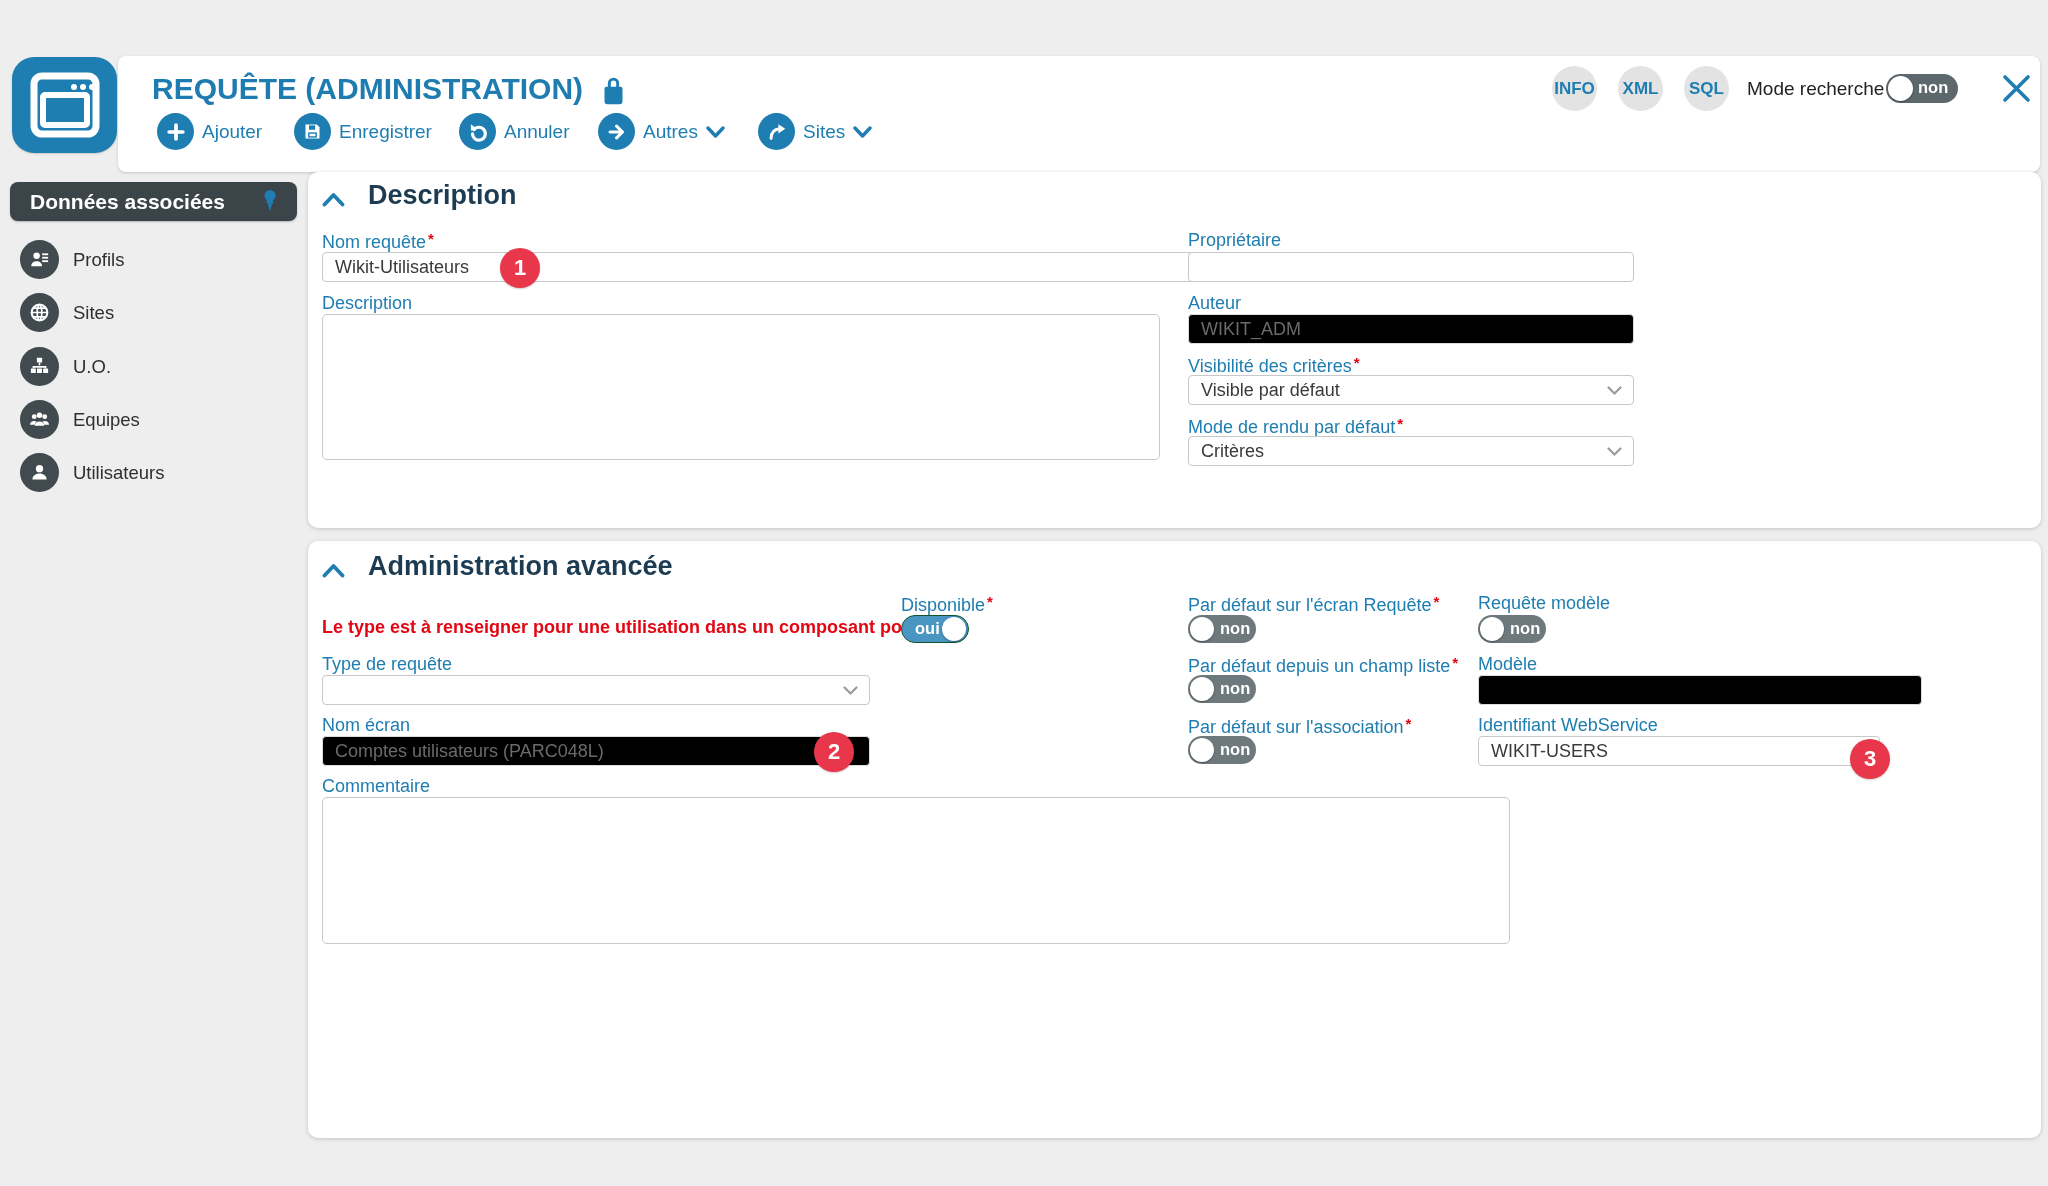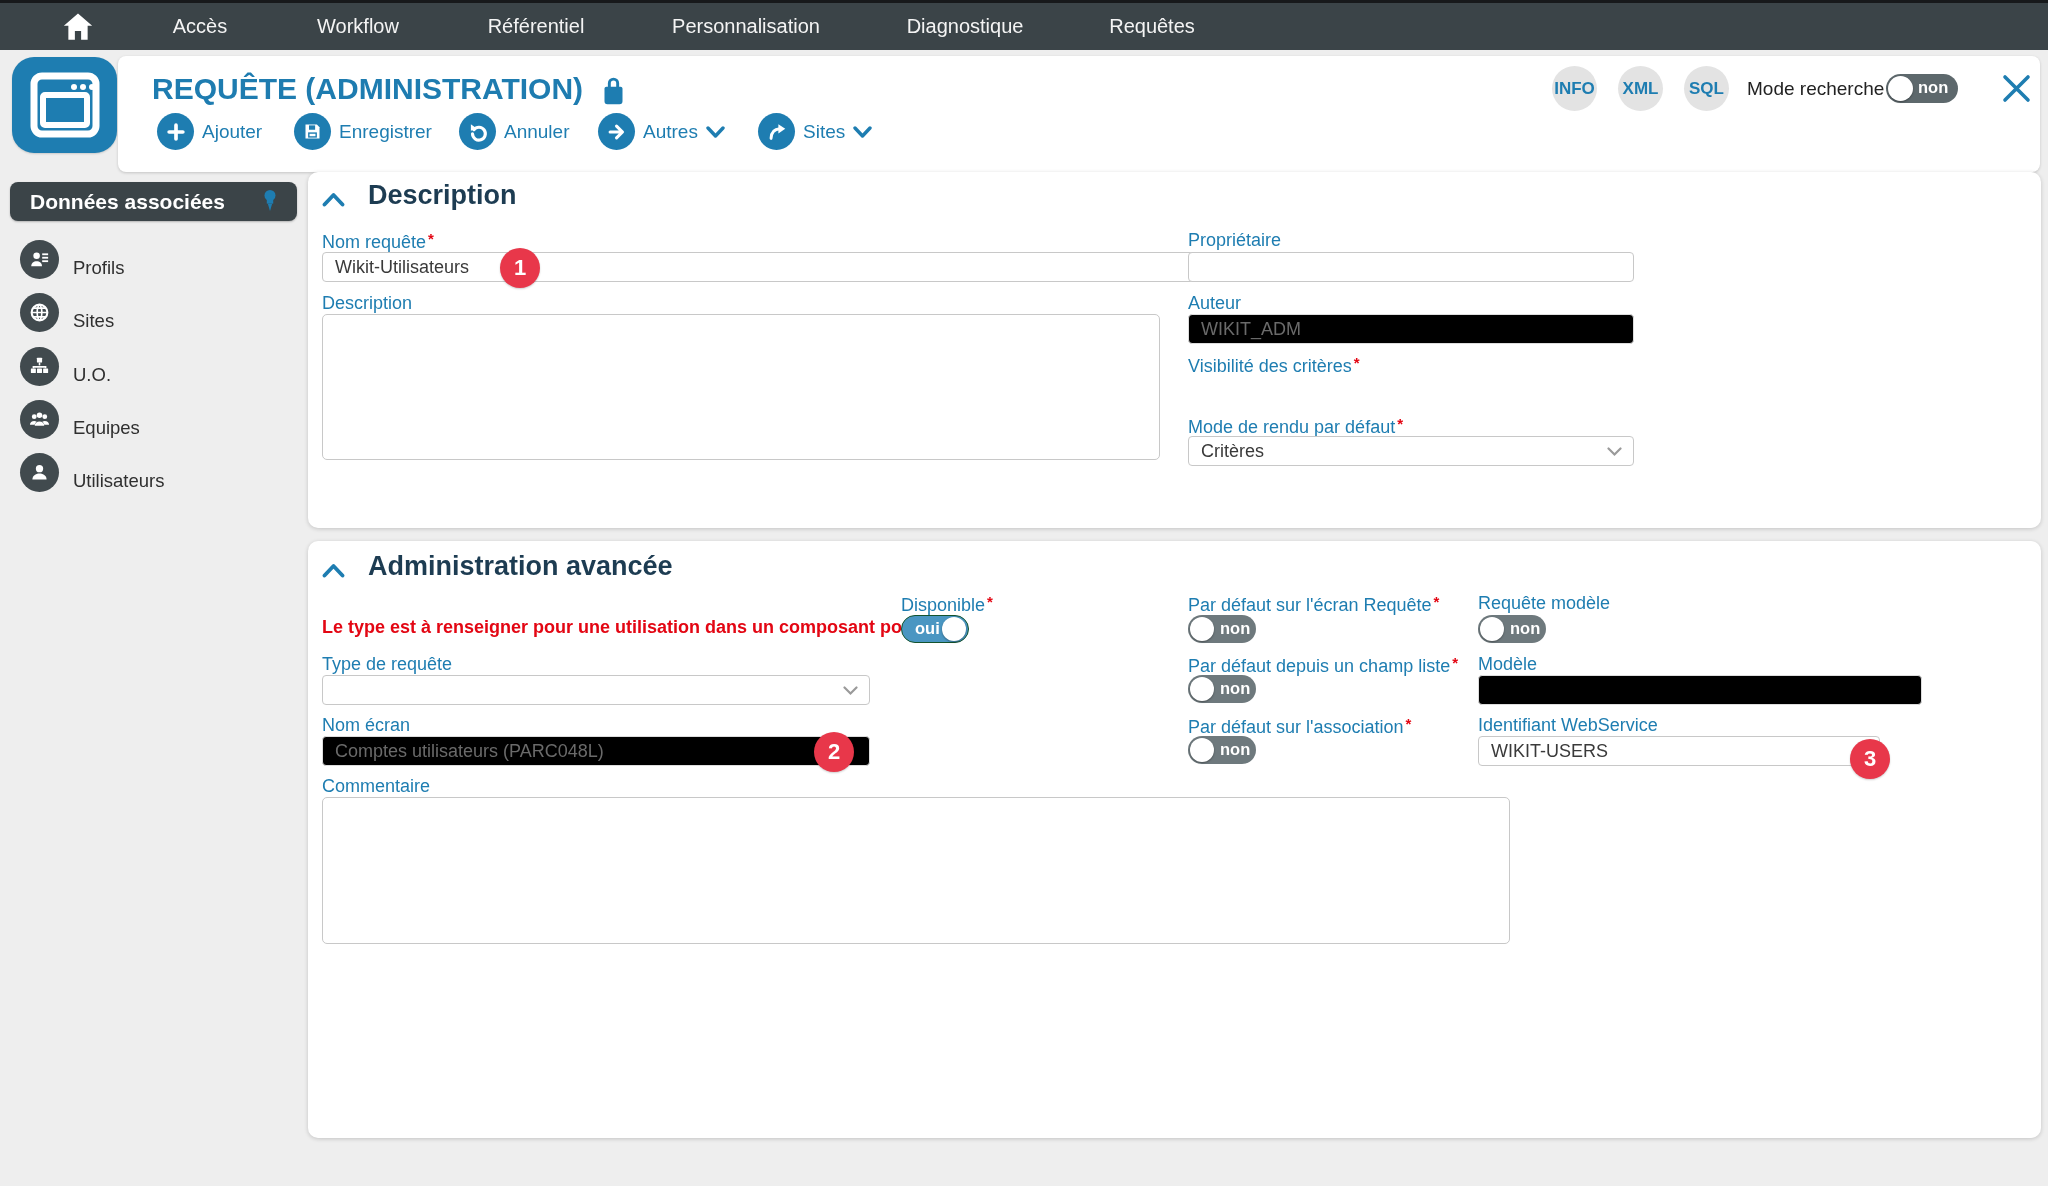--- a/index.html
+++ b/index.html
@@ -45,21 +45,21 @@
   .toggle.on .knob{right:2px;top:1px;}
   .toggle.on .txt{left:13px;top:3px;}
   .toggle.hdr{left:1886px;top:74px;width:72px;height:29px;background:#5d686c;}
   .toggle.hdr .knob{width:25px;height:25px;}
 
   
   .side-head{position:absolute;left:10px;top:182px;width:287px;height:39px;background:#3b4448;
              border-radius:8px;display:flex;align-items:center;padding:0 16px 0 20px;
              box-sizing:border-box;box-shadow:0 1px 2px rgba(0,0,0,.25);}
   .side-head .t{color:#fff;font-weight:bold;font-size:21px;}
-  .side-item{position:absolute;left:20px;display:flex;align-items:flex-end;gap:14px;cursor:pointer;}
+  .side-item{position:absolute;left:20px;display:flex;align-items:center;gap:14px;cursor:pointer;}
   .side-ico{width:39px;height:39px;border-radius:50%;background:#414a4e;display:flex;
             align-items:center;justify-content:center;flex:0 0 auto;}
   .side-label{font-size:18.5px;color:#2f2f2f;}
 
   
   .card{position:absolute;left:308px;width:1733px;background:#fff;border-radius:10px;
         box-shadow:0 1px 4px rgba(0,0,0,.18);}
   .sec-caret{position:absolute;left:14px;}
   .sec-title{position:absolute;left:60px;font-size:27px;font-weight:bold;color:#1d3c52;}
   .flabel{position:absolute;font-size:18px;color:#1e7db1;white-space:nowrap;}
@@ -78,33 +78,20 @@
   .warning{position:absolute;font-size:18px;font-weight:bold;color:#e30613;white-space:nowrap;}
   .badge{position:absolute;width:40px;height:40px;border-radius:50%;background:#e8374a;color:#fff;
          font-weight:bold;font-size:22px;display:flex;align-items:center;justify-content:center;
          z-index:6;box-shadow:0 1px 2px rgba(0,0,0,.2);}
 </style>
 </head>
 <body>
 
 <div class="screen">
 
-  <div class="topnav">
-    <div class="home-btn">
-      <svg width="36" height="34" viewBox="0 0 24 24">
-          <path d="M12 2.5l10 8.7h-3.2V21h-4.6v-6.2h-4.4V21H5.2v-9.8H2z" fill="#ffffff"></path>
-        </svg>
-    </div>
-    <div class="nav-item" style="left:200px;">Accès</div>
-    <div class="nav-item" style="left:358px;">Workflow</div>
-    <div class="nav-item" style="left:536px;">Référentiel</div>
-    <div class="nav-item" style="left:746px;">Personnalisation</div>
-    <div class="nav-item" style="left:965px;">Diagnostique</div>
-    <div class="nav-item" style="left:1152px;">Requêtes</div>
-  </div>
 
   <div class="header-card"></div>
 
   <div class="app-icon">
     <svg width="78" height="70" viewBox="0 0 78 70">
       <rect x="8" y="6" width="62" height="58" rx="8" fill="none" stroke="#ffffff" stroke-width="7"></rect>
       <circle cx="48" cy="17" r="3" fill="#ffffff"></circle>
         <circle cx="57" cy="17" r="3" fill="#ffffff"></circle>
         <circle cx="66" cy="17" r="3" fill="#ffffff"></circle>
       <rect x="17" y="25" width="44" height="30" rx="2" fill="none" stroke="#ffffff" stroke-width="6"></rect>
@@ -272,20 +259,26 @@
 
     <div class="flabel" style="left:880px;top:58px;">Propriétaire</div>
     <input class="tinput" style="left: 880px; top: 80px; width: 446px;" value="">
 
     <div class="flabel" style="left:880px;top:121px;">Auteur</div>
     <input class="tinput disabled" style="left: 880px; top: 142px; width: 446px;" disabled="" value="WIKIT_ADM">
 
     <div class="flabel" style="left:880px;top:182px;">
       <span>Visibilité des critères</span><span class="ast">*</span>
     </div>
+    <div class="tselect" style="left:880px;top:203px;width:446px;">
+      <span>Visible par défaut</span>
+      <svg class="chev" width="15" height="10" viewBox="0 0 15 10">
+          <path d="M1.5 1.5l6 6 6-6" stroke="#9a9a9a" stroke-width="2.2" fill="none" stroke-linecap="round"></path>
+        </svg>
+    </div>
 
     <div class="flabel" style="left:880px;top:243px;">
       <span>Mode de rendu par défaut</span><span class="ast">*</span>
     </div>
     <div class="tselect" style="left:880px;top:264px;width:446px;">
       <span>Critères</span>
       <svg class="chev" width="15" height="10" viewBox="0 0 15 10">
           <path d="M1.5 1.5l6 6 6-6" stroke="#9a9a9a" stroke-width="2.2" fill="none" stroke-linecap="round"></path>
         </svg>
     </div>

